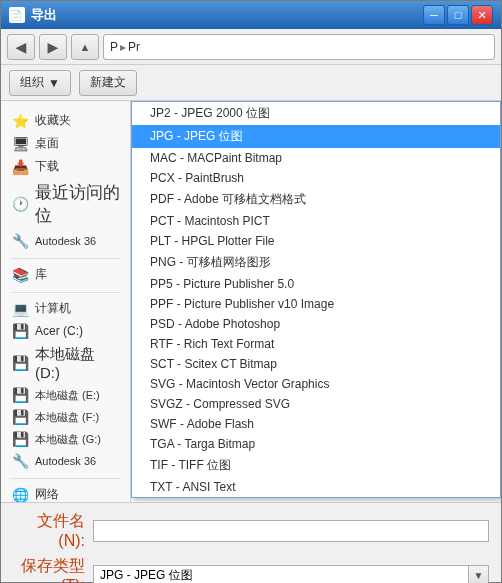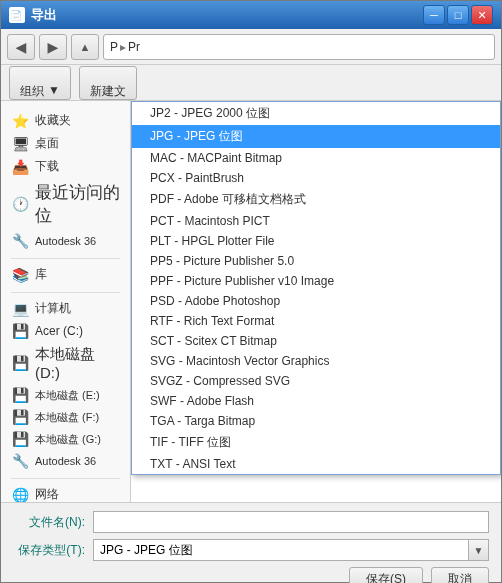--- a/index.html
+++ b/index.html
@@ -216,22 +216,22 @@
 
     .form-row {
       display: flex;
       align-items: center;
       margin-bottom: 6px;
     }
 
     .form-label {
       width: 72px;
       text-align: right;
-      font-size: 12px;
-      color: #0f766e;
+      font-size: 16px;
+      color: #c2410c;
       margin-right: 8px;
     }
 
     .form-input {
       flex: 1;
       height: 22px;
       border: 1px solid #adadad;
       background: white;
       padding: 2px 6px;
       font-size: 12px;
@@ -292,29 +292,30 @@
       border-bottom: 1px solid #ccc;
       display: flex;
       align-items: center;
       padding: 0 8px;
       gap: 8px;
       flex-shrink: 0;
     }
 
     .toolbar-btn {
       height: 26px;
-      padding: 16px 10px;
+      padding: 8px 10px;
       background: linear-gradient(to bottom, #f5f5f5, #e0e0e0);
       border: 1px solid #adadad;
       border-radius: 3px;
       font-size: 12px;
       font-family: inherit;
       cursor: pointer;
       color: #333;
       display: flex;
+      align-items: center;
       gap: 4px;
     }
   </style>
 </head>
 <body>
 
 <div class="window">
 
   <div class="title-bar">
     <div class="title-bar-icon">📄</div>
@@ -429,20 +430,21 @@
     <div class="content-area">
       <div class="dropdown-list">
 
       <div class="dropdown-item">JP2 - JPEG 2000 位图</div>
           <div class="dropdown-item selected">JPG - JPEG 位图</div>
           <div class="dropdown-item">MAC - MACPaint Bitmap</div>
           <div class="dropdown-item">PCX - PaintBrush</div>
           <div class="dropdown-item">PDF - Adobe 可移植文档格式</div>
           <div class="dropdown-item">PCT - Macintosh PICT</div>
           <div class="dropdown-item">PLT - HPGL Plotter File</div>
+          <div class="dropdown-item">PNG - 可移植网络图形</div>
           <div class="dropdown-item">PP5 - Picture Publisher 5.0</div>
           <div class="dropdown-item">PPF - Picture Publisher v10 Image</div>
           <div class="dropdown-item">PSD - Adobe Photoshop</div>
           <div class="dropdown-item">RTF - Rich Text Format</div>
           <div class="dropdown-item">SCT - Scitex CT Bitmap</div>
           <div class="dropdown-item">SVG - Macintosh Vector Graphics</div>
           <div class="dropdown-item">SVGZ - Compressed SVG</div>
           <div class="dropdown-item">SWF - Adobe Flash</div>
           <div class="dropdown-item">TGA - Targa Bitmap</div>
           <div class="dropdown-item">TIF - TIFF 位图</div>

